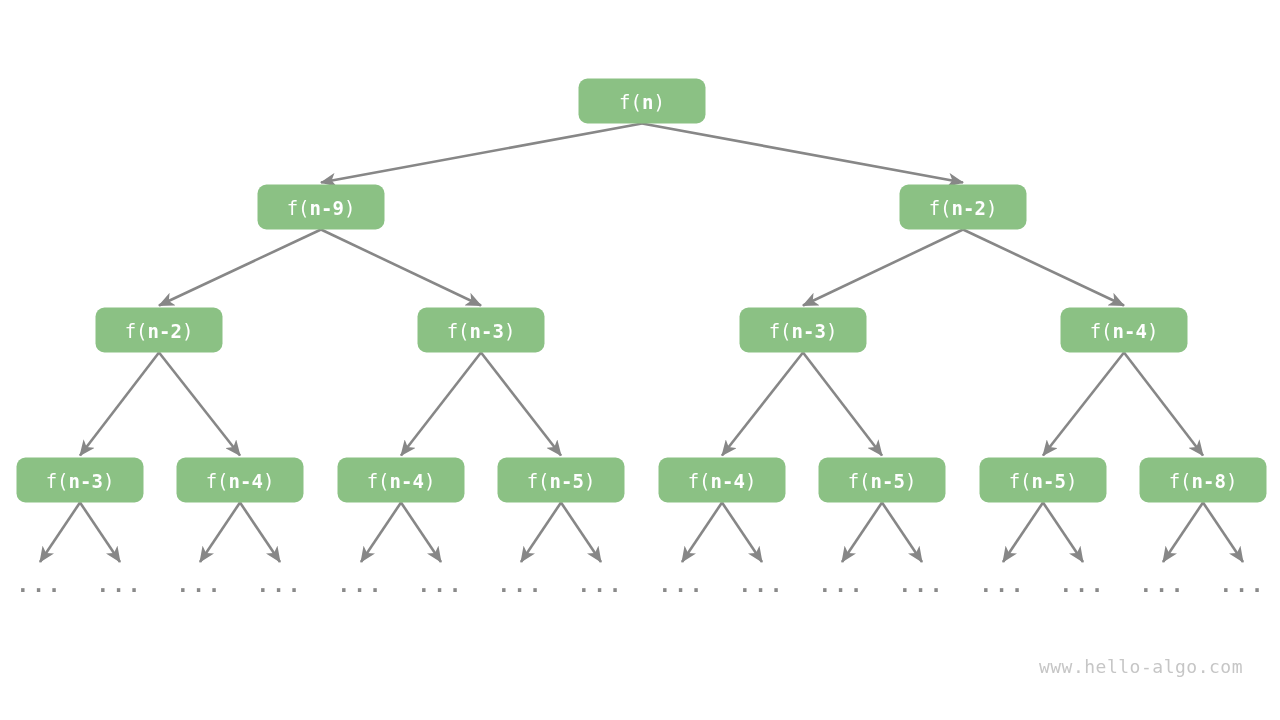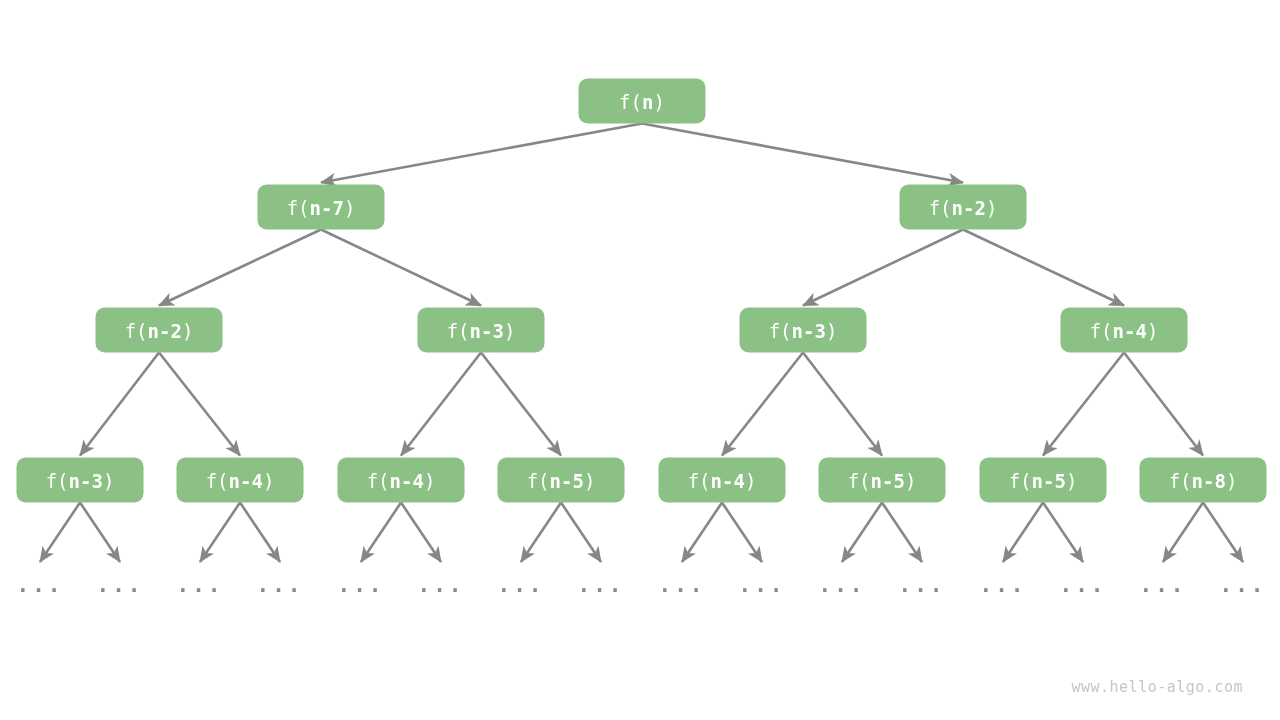--- a/index.html
+++ b/index.html
@@ -38,22 +38,22 @@
     transform: translate(-50%, -50%);
     color: var(--ellipsis, #8a8a8a);
     font-weight: bold;
     font-size: 21px;
     letter-spacing: 3px;
     line-height: 1;
   }
   .watermark {
     position: absolute;
     right: 37px;
-    top: 678px;
-    font-size: 15px;
+    top: 656px;
+    font-size: 18px;
     letter-spacing: 0.5px;
     color: var(--watermark, #c6c6c6);
   }
 </style>
 </head>
 <body>
 
 <div class="stage">
   <svg class="edges-layer" id="edges-layer" width="1280" height="720" viewBox="0 0 1280 720" xmlns="http://www.w3.org/2000/svg">
     <defs>
@@ -87,21 +87,21 @@
       <line x1="722" y1="502.5" x2="762" y2="562" stroke="var(--arrow, #878787)" stroke-width="2.6" marker-end="url(#ah)"></line>
       <line x1="882" y1="502.5" x2="842" y2="562" stroke="var(--arrow, #878787)" stroke-width="2.6" marker-end="url(#ah)"></line>
       <line x1="882" y1="502.5" x2="922" y2="562" stroke="var(--arrow, #878787)" stroke-width="2.6" marker-end="url(#ah)"></line>
       <line x1="1043" y1="502.5" x2="1003" y2="562" stroke="var(--arrow, #878787)" stroke-width="2.6" marker-end="url(#ah)"></line>
       <line x1="1043" y1="502.5" x2="1083" y2="562" stroke="var(--arrow, #878787)" stroke-width="2.6" marker-end="url(#ah)"></line>
       <line x1="1203" y1="502.5" x2="1163" y2="562" stroke="var(--arrow, #878787)" stroke-width="2.6" marker-end="url(#ah)"></line>
       <line x1="1203" y1="502.5" x2="1243" y2="562" stroke="var(--arrow, #878787)" stroke-width="2.6" marker-end="url(#ah)"></line>
     </svg>
   <div id="nodes-layer">
       <div class="node" style="left: 642px; top: 101px;"><span>f(</span><span class="b">n</span><span>)</span></div>
-      <div class="node" style="left: 321px; top: 207px;"><span>f(</span><span class="b">n-7</span><span>)</span></div>
+      <div class="node" style="left: 321px; top: 207px;"><span>f(</span><span class="b">n-9</span><span>)</span></div>
       <div class="node" style="left: 963px; top: 207px;"><span>f(</span><span class="b">n-2</span><span>)</span></div>
       <div class="node" style="left: 159px; top: 330px;"><span>f(</span><span class="b">n-2</span><span>)</span></div>
       <div class="node" style="left: 481px; top: 330px;"><span>f(</span><span class="b">n-3</span><span>)</span></div>
       <div class="node" style="left: 803px; top: 330px;"><span>f(</span><span class="b">n-3</span><span>)</span></div>
       <div class="node" style="left: 1124px; top: 330px;"><span>f(</span><span class="b">n-4</span><span>)</span></div>
       <div class="node" style="left: 80px; top: 480px;"><span>f(</span><span class="b">n-3</span><span>)</span></div>
       <div class="node" style="left: 240px; top: 480px;"><span>f(</span><span class="b">n-4</span><span>)</span></div>
       <div class="node" style="left: 401px; top: 480px;"><span>f(</span><span class="b">n-4</span><span>)</span></div>
       <div class="node" style="left: 561px; top: 480px;"><span>f(</span><span class="b">n-5</span><span>)</span></div>
       <div class="node" style="left: 722px; top: 480px;"><span>f(</span><span class="b">n-4</span><span>)</span></div>

